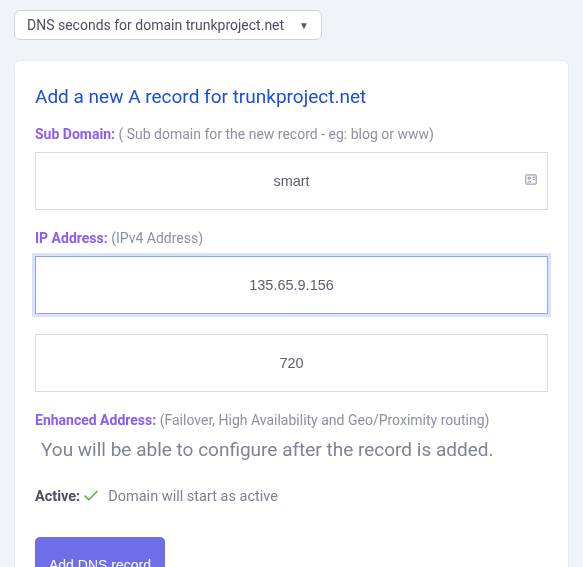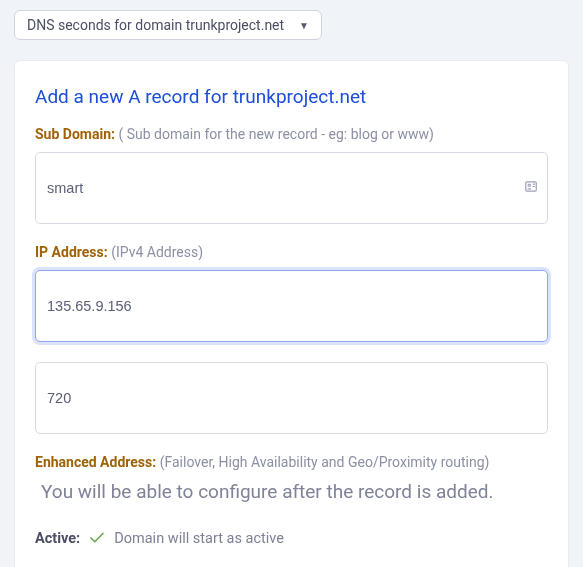--- a/index.html
+++ b/index.html
@@ -41,31 +41,32 @@
     font-weight: 400;
     color: #1d4ed8;
     margin-bottom: 18px;
   }
   .field { margin-bottom: 20px; }
   .label-row {
     font-size: 14px;
     color: #555a72;
     margin-bottom: 10px;
   }
-  .label-row .strong { font-weight: 700; color: #a16207; }
+  .label-row .strong { font-weight: 700; color: #8b5cf6; }
   .label-row .hint { color: #8b90a4; font-weight: 400; }
   input.text-input {
     width: 100%;
     border: 1px solid #d7dae2;
-    border-radius: 5px;
-    padding: 27px 11px;
+    border-radius: 0;
+    padding: 20px 11px;
     font-size: 14.5px;
     color: #5a5f75;
     background: #fff;
     outline: none;
+    text-align: center;
   }
   input.text-input.focused {
     border-color: #8fa6ee;
     box-shadow: 0 0 0 3px rgba(120,140,240,0.25);
   }
   .input-wrap { position: relative; }
   .input-icon {
     position: absolute;
     right: 10px;
     top: 50%;
@@ -80,21 +81,21 @@
     margin: 8px 0 0 6px;
   }
   .active-row {
     display: flex;
     align-items: center;
     font-size: 14.5px;
     color: #7c8196;
     margin-top: 26px;
     margin-bottom: 32px;
   }
-  .active-row .strong { font-weight: 700; color: #4b4f66; margin-right: 6px;}
+  .active-row .strong { font-weight: 700; color: #4b4f66; }
   .check {
     color: #6aa84f;
     margin: 0 8px 0 2px;
     display: inline-flex;
   }
   .btn-primary {
     background: #6d6ee8;
     color: #fff;
     border: none;
     border-radius: 5px;

